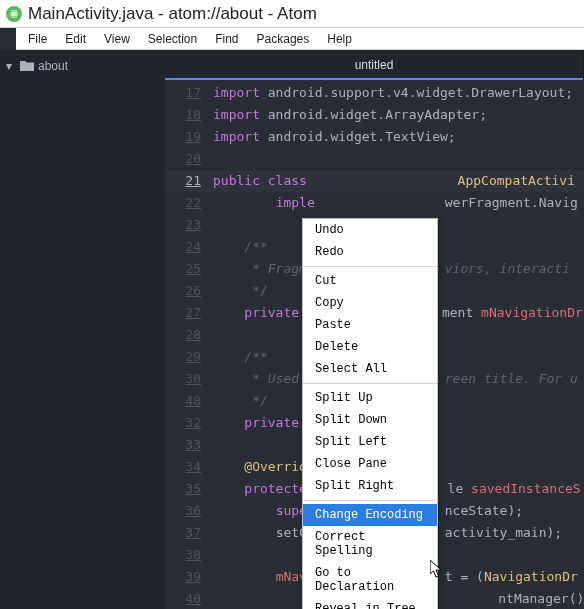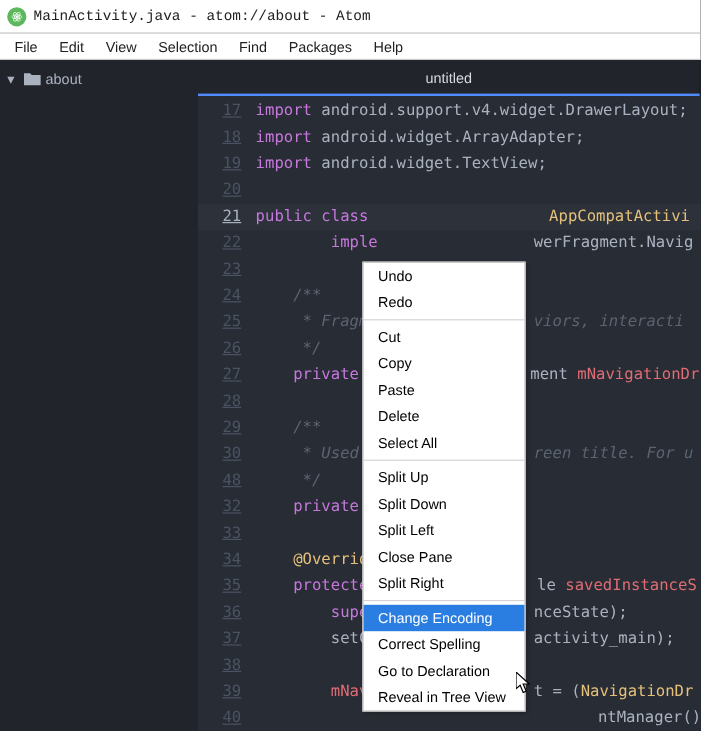--- a/index.html
+++ b/index.html
@@ -1,23 +1,23 @@
 <!DOCTYPE html>
 <html><head>
 <meta charset="utf-8">
 <style>
   * { margin: 0; padding: 0; box-sizing: border-box; }
   body { font-family: "Segoe UI", Tahoma, sans-serif; font-size: 12px; background: #282c34; width: 584px; height: 609px; overflow: hidden; position: relative; }
   
   .titlebar { background: #fff; height: 28px; display: flex; align-items: center; padding-left: 6px; border-bottom: 1px solid #ccc; }
   .tb-icon { width: 16px; height: 16px; border-radius: 50%; background: #5cb85c; margin-right: 6px; display:flex; align-items:center; justify-content:center; }
   .tb-icon svg { width:10px; height:10px; }
-  .tb-title { color: #222; font-size: 12px; font-family: Liberation Mono, monospace; }
-  
-  .menubar { background: #fff; height: 22px; display: flex; align-items: center; padding-left: 4px; gap: 2px; border-bottom: 1px solid #ccc; }
+  .tb-title { color: #222; font-size: 17px; }
+  
+  .menubar { background: #fff; height: 22px; display: flex; align-items: center; padding-left: 4px; gap: 2px; border-bottom: 1px solid #ccc; margin-left: 16px; }
   .menubar div { padding: 2px 8px; color: #222; font-size: 12px; cursor: default; }
   
   .main { display: flex; height: calc(100% - 50px); }
   
   .sidebar { width: 165px; background: #21252b; flex-shrink: 0; }
   .tree-row { display: flex; align-items: center; height: 24px; padding-left: 6px; color: #abb2bf; font-size: 12px; margin-top: 4px;}
   .chev { width: 12px; display:inline-block; margin-right:2px;}
   .folder-icon { margin-right: 4px; display:inline-flex; }
   
   .editor-area { flex: 1; background: #282c34; display: flex; flex-direction: column; overflow: hidden; }
@@ -34,21 +34,21 @@
   .src { white-space: pre; color:#abb2bf; }
   .kw  { color:#c678dd; }
   .ns  { color:#abb2bf; }
   .typ { color:#e5c07b; }
   .cmt { color:#5c6370; font-style: italic; }
   .ann { color:#e5c07b; }
   .pun { color:#abb2bf; }
   .fld { color:#e06c75; }
   
   .ctx-menu { position:absolute; left:302px; top:218px; width:136px; background:#fff; border:1px solid #bfbfbf; box-shadow:2px 2px 4px rgba(0,0,0,0.25); font-size:12px; color:#000; z-index:50;}
-  .ctx-item { padding:4px 12px; cursor:default; }
+  .ctx-item { padding:4px 12px; cursor:default;font-family:Liberation Mono, monospace; }
   .ctx-item.hov { background:#2a7de1; color:#fff; }
   .ctx-sep { height:1px; background:#d4d4d4; margin:3px 0; }
   
   .cursor-arrow { position:absolute; left:430px; top:560px; z-index:60; pointer-events:none;}
 </style>
 </head>
 <body>
 
 <div class="titlebar">
   <span class="tb-icon">

